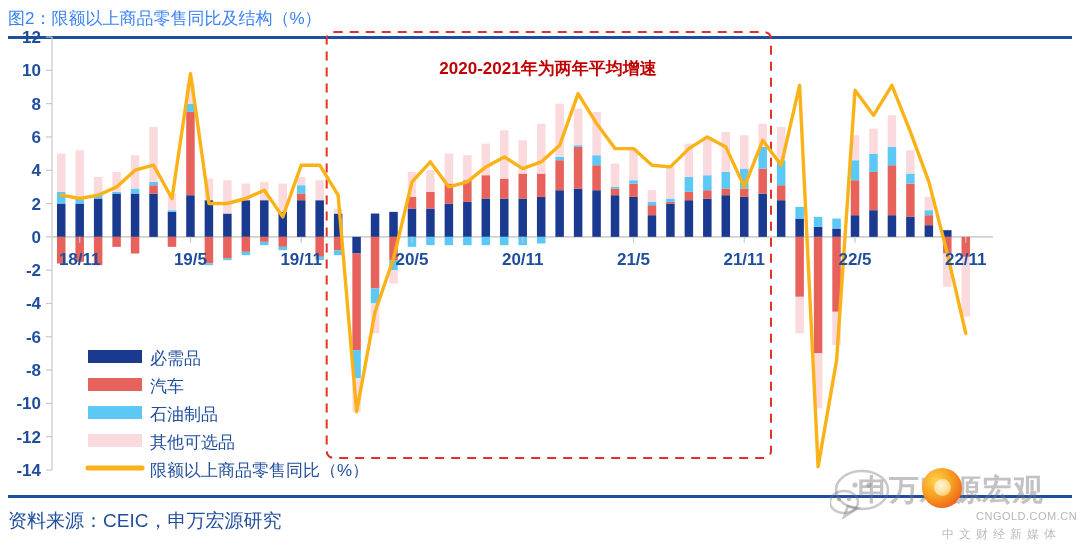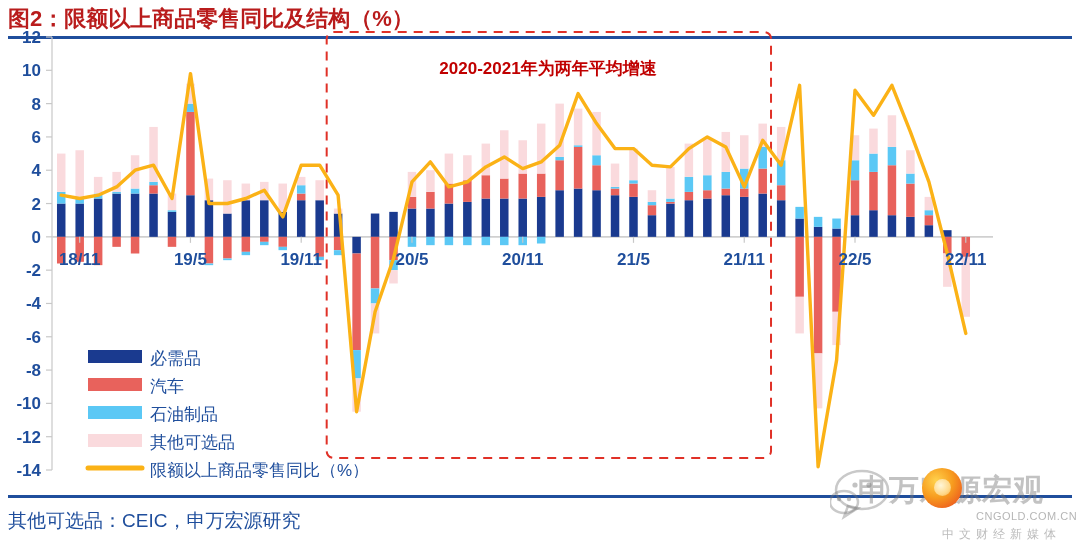--- a/index.html
+++ b/index.html
@@ -11,21 +11,21 @@
     position: relative;
     overflow: hidden;
   }
   #figure { position: absolute; inset: 0; }
 
   
   .title-bar {
     position: absolute; left: 8px; top: 4px; width: 1064px; height: 36px;
   }
   .title-text {
-    font-size: 22px; font-weight: bold; color: #b91c1c;
+    font-size: 17px; font-weight: normal; color: #3b82f6;
     letter-spacing: 0px; white-space: nowrap;
     line-height: 30px;
   }
   .title-rule {
     position: absolute; left: 0; top: 32px; width: 1064px; height: 3px;
     background: #1f4e9c;
   }
 
   
   #plot { position: absolute; left: 0; top: 28px; width: 1080px; height: 450px; }
@@ -366,21 +366,21 @@
           <text x="150" y="420" class="legend-label">其他可选品</text>
         </g>
         <g>
           <line x1="88" y1="440" x2="142" y2="440" stroke="#fbb216" stroke-width="5" stroke-linecap="round"></line>
           <text x="150" y="448" class="legend-label">限额以上商品零售同比（%）</text>
         </g>
       </svg>
   </div>
 
   <div class="footer-rule"></div>
-  <div class="source-text">其他可选品：CEIC，申万宏源研究</div>
+  <div class="source-text">资料来源：CEIC，申万宏源研究</div>
 
   <div class="watermark">
     <svg width="250" height="88" style="position:absolute;left:0;top:0">
       <ellipse cx="32" cy="28" rx="26" ry="19" fill="none" stroke="rgba(120,120,120,0.4)" stroke-width="2.5"></ellipse>
       <path d="M 18 44 L 14 55 L 28 46 Z" fill="none" stroke="rgba(120,120,120,0.4)" stroke-width="2.5"></path>
       <ellipse cx="14" cy="40" rx="14" ry="11" fill="none" stroke="rgba(120,120,120,0.4)" stroke-width="2.5"></ellipse>
       <circle cx="25" cy="23" r="2.6" fill="rgba(120,120,120,0.45)"></circle>
       <circle cx="39" cy="23" r="2.6" fill="rgba(120,120,120,0.45)"></circle>
       <circle cx="9" cy="37" r="2.2" fill="rgba(120,120,120,0.45)"></circle>
       <circle cx="19" cy="37" r="2.2" fill="rgba(120,120,120,0.45)"></circle>

